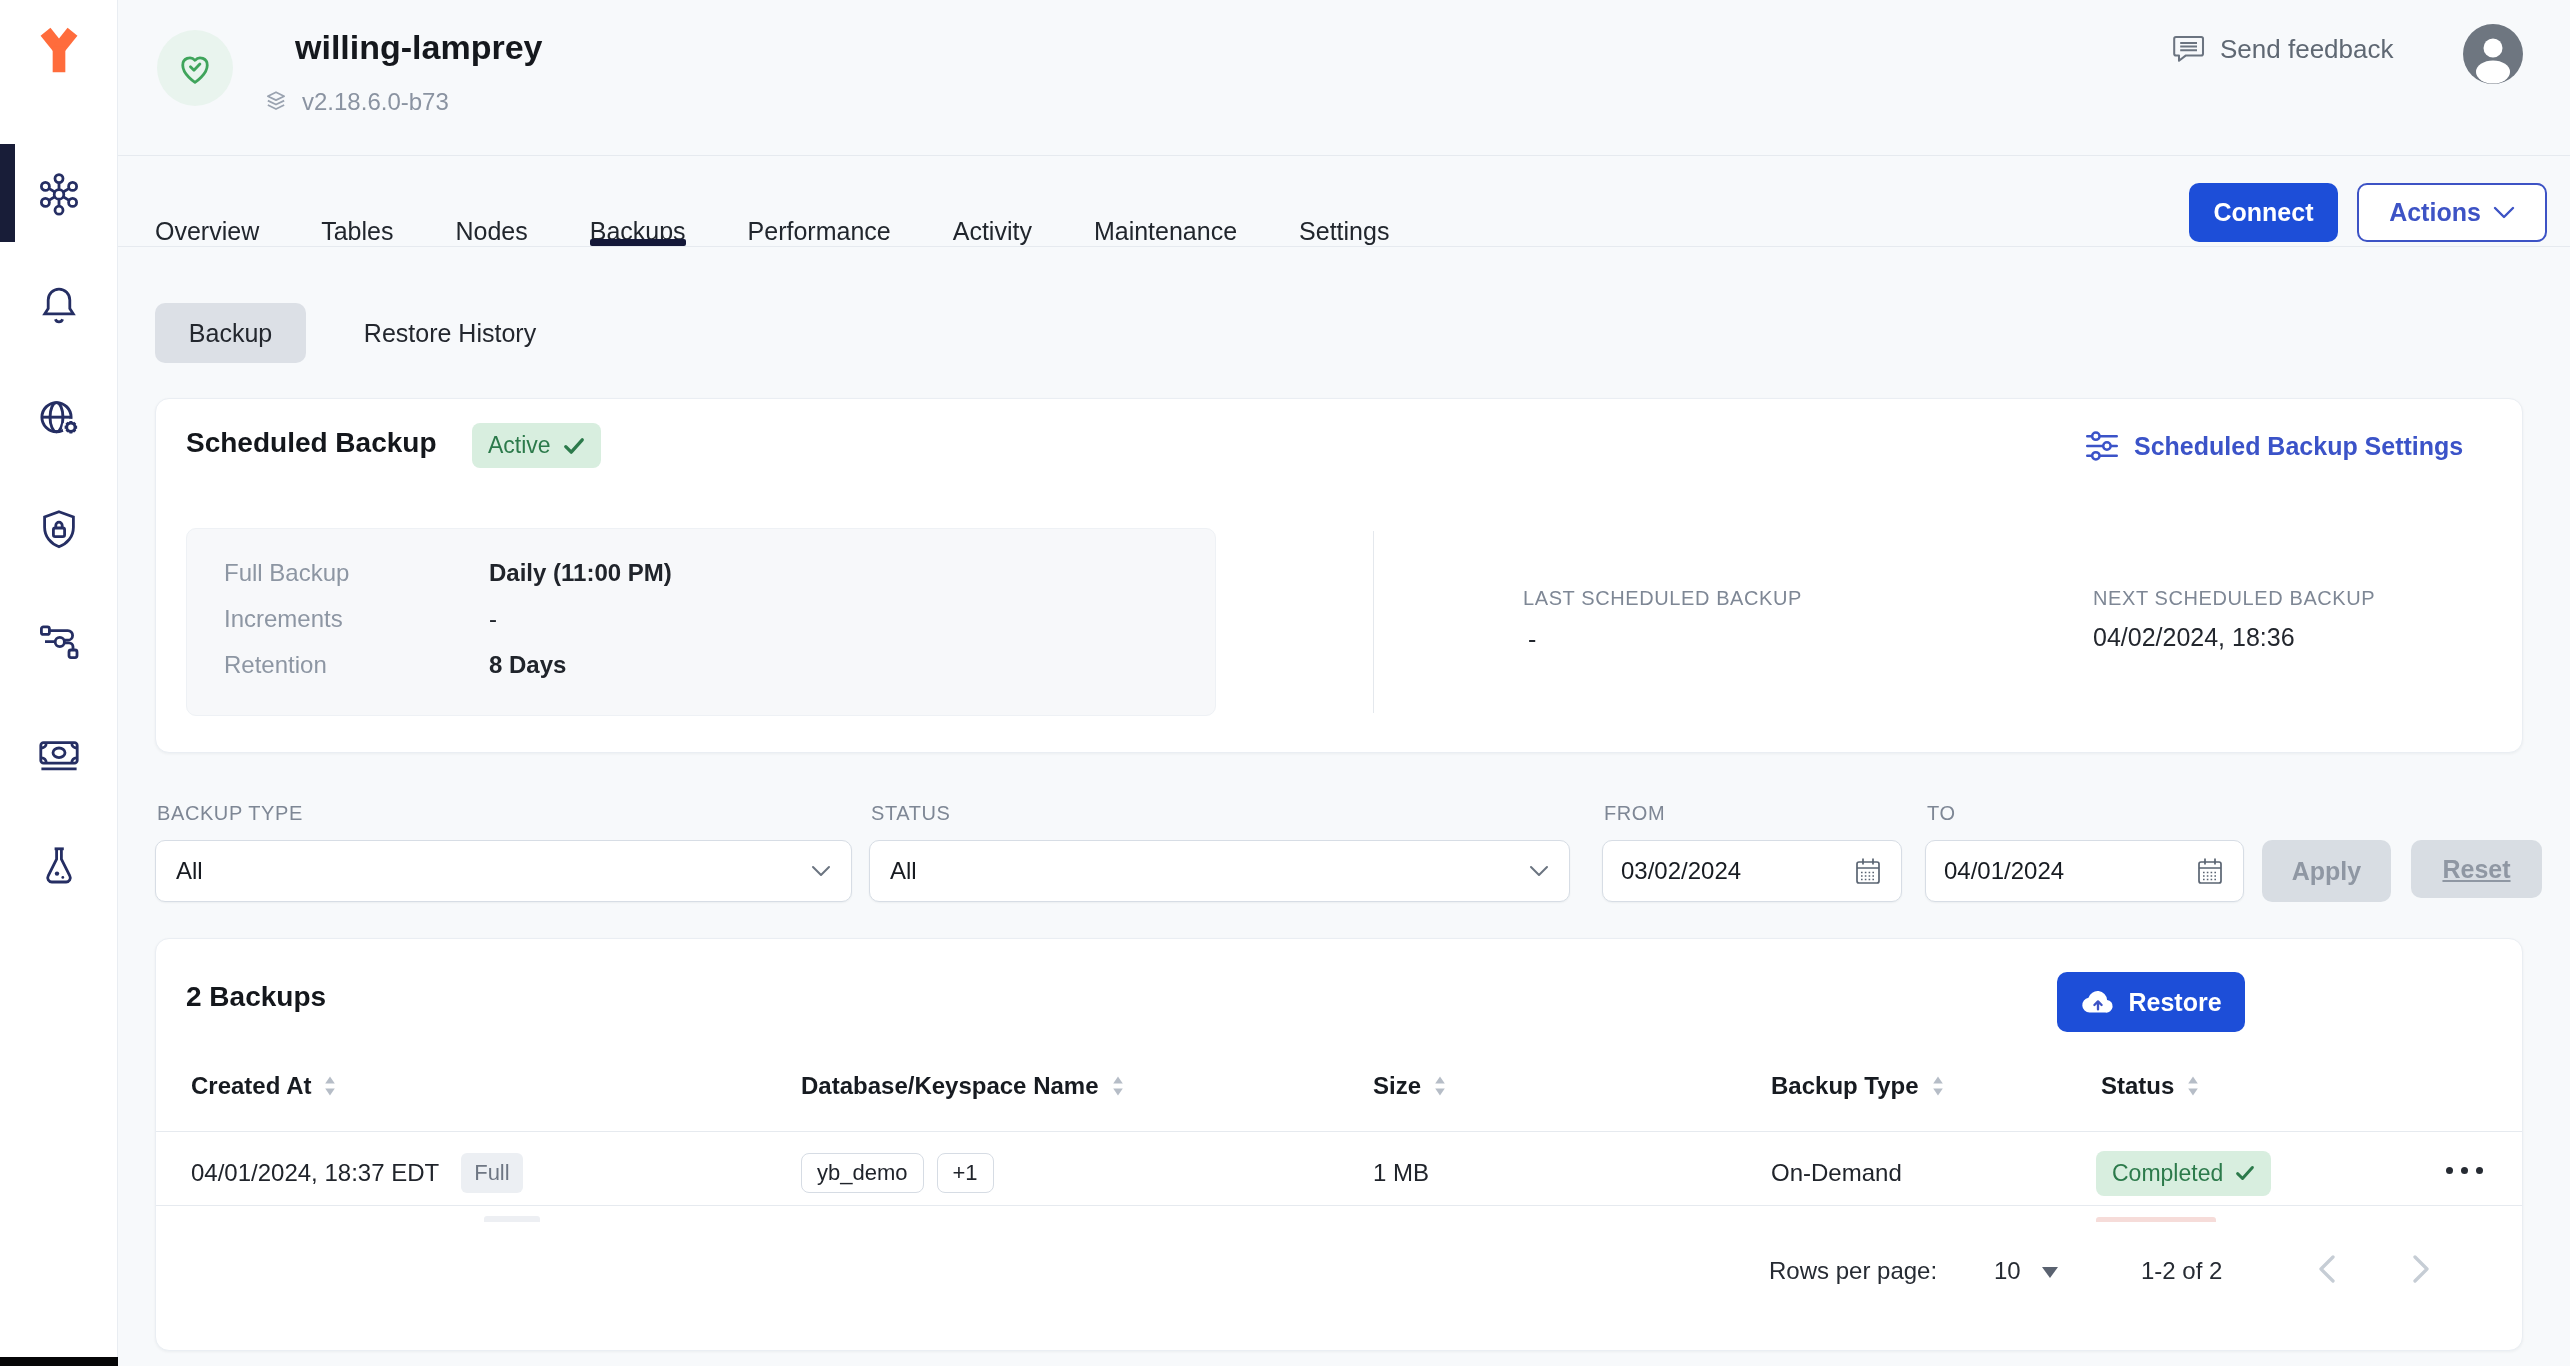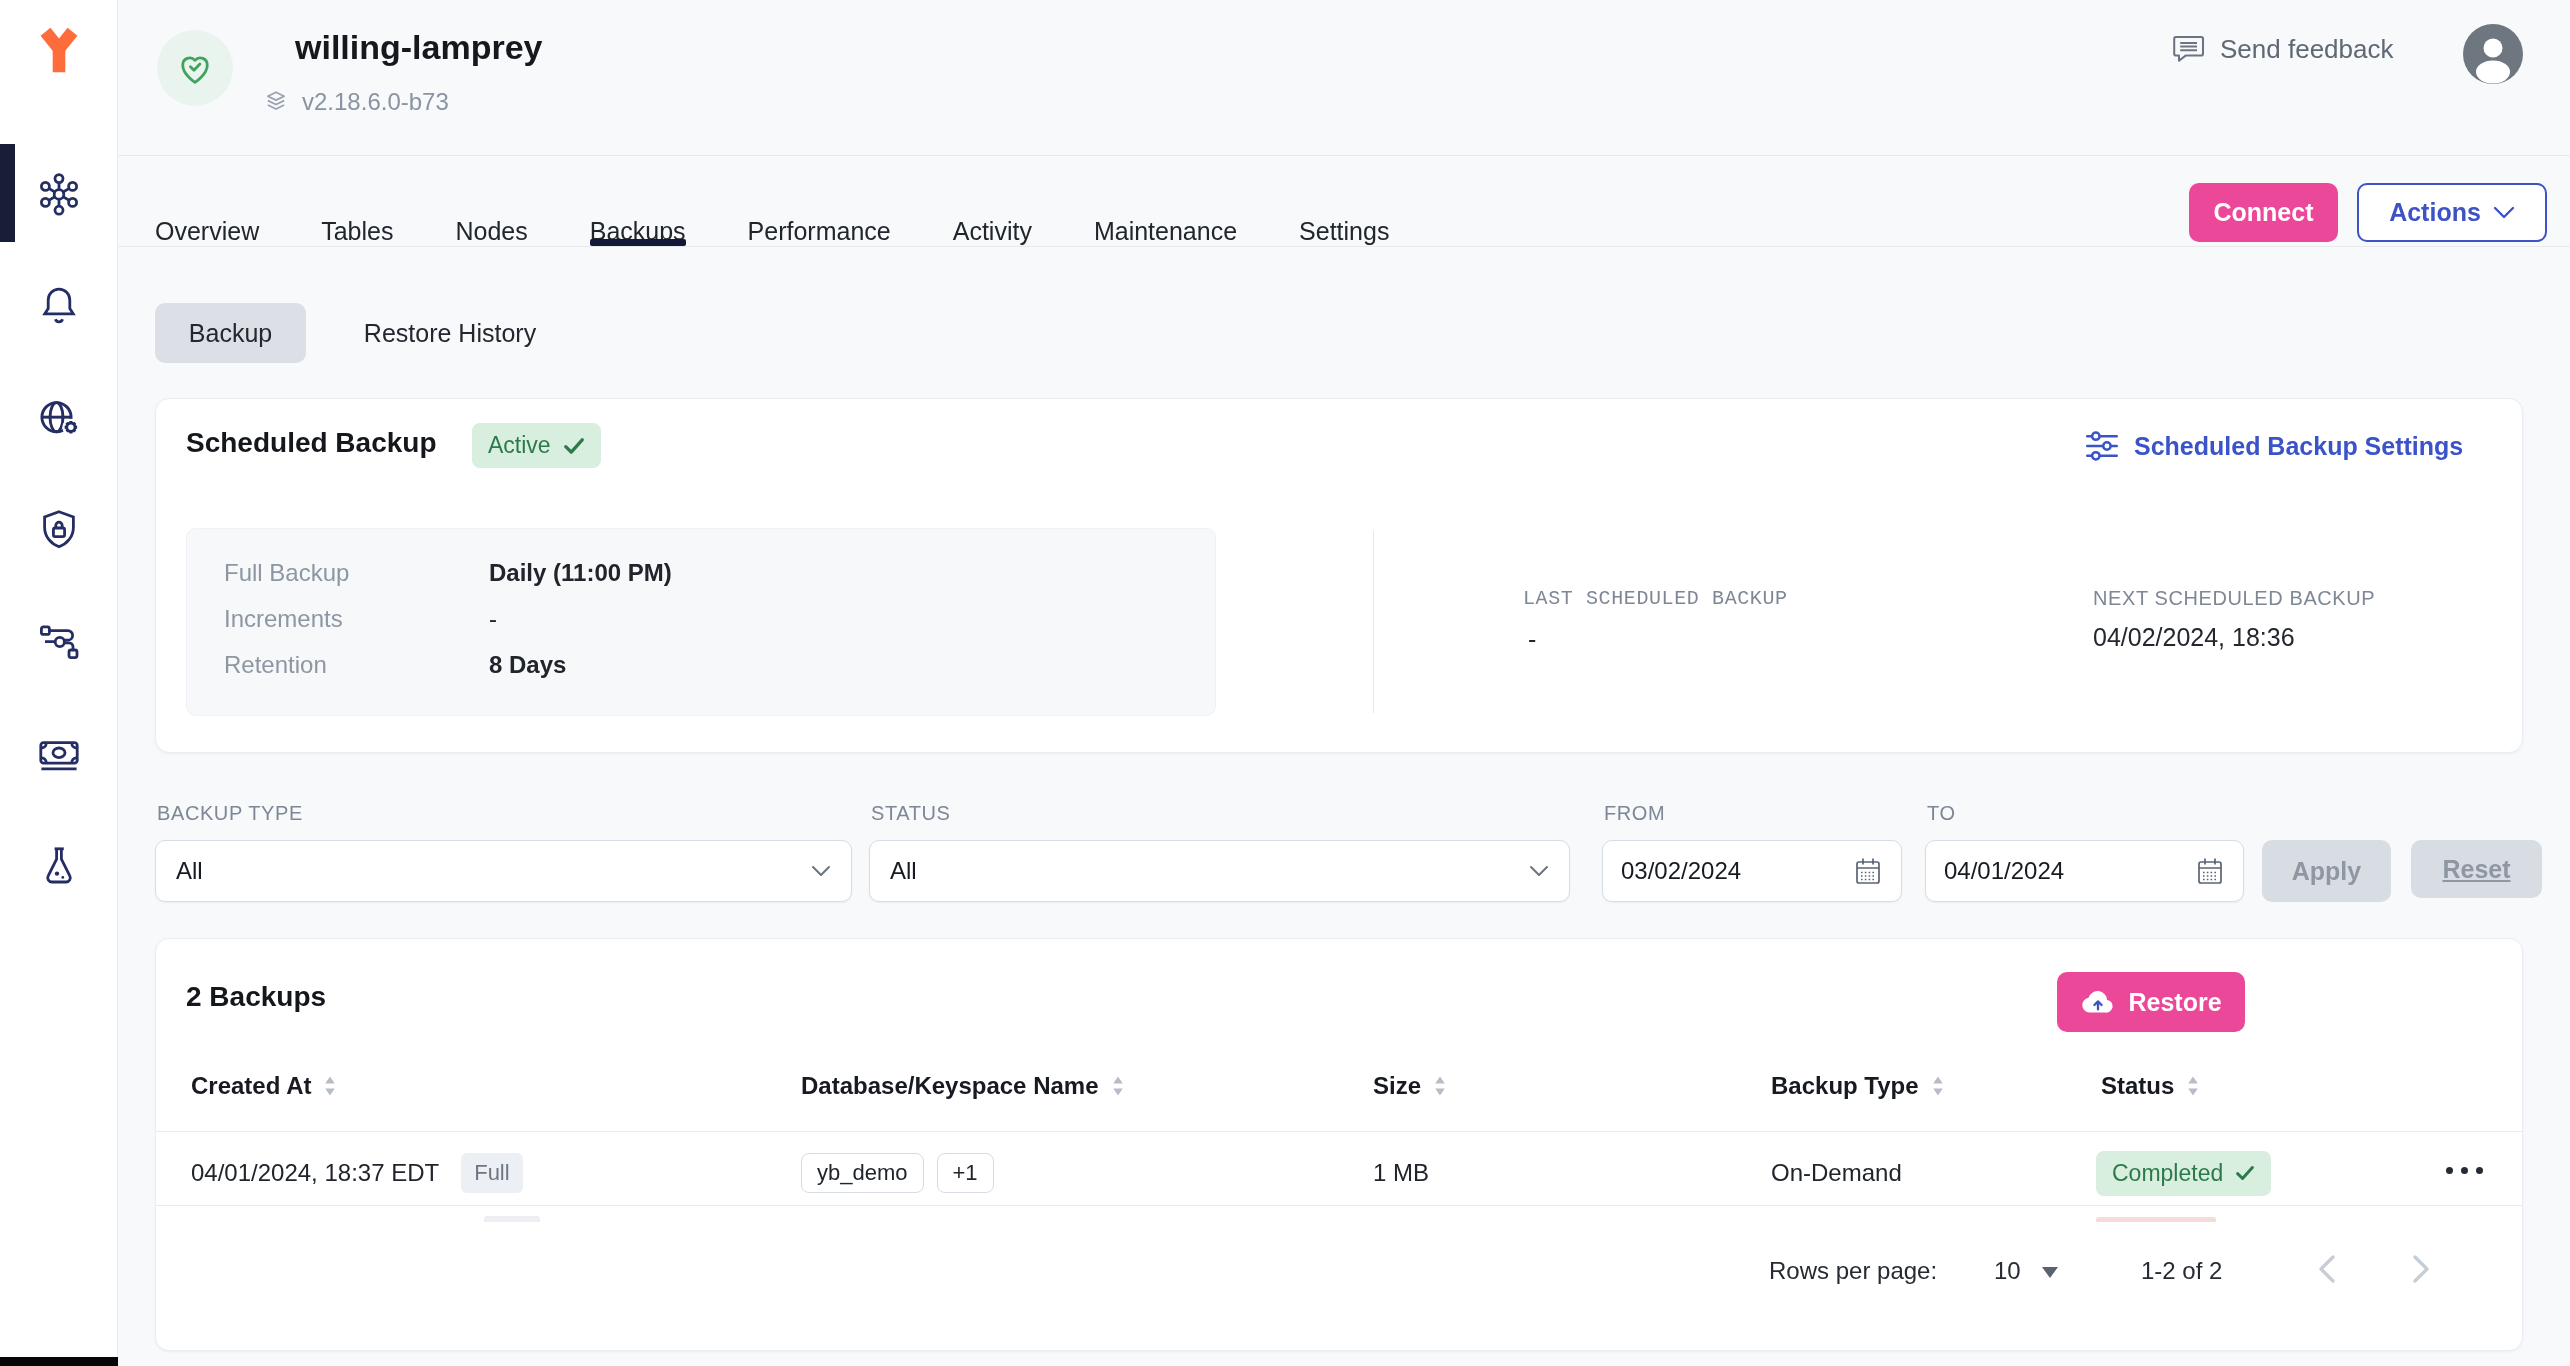--- a/index.html
+++ b/index.html
@@ -25,21 +25,21 @@
   .feedback{position:absolute;left:2170px;top:32px;display:flex;align-items:center;gap:14px;color:#5F6873;font-size:26px;cursor:pointer;}
   .avatar{position:absolute;left:2462px;top:23px;width:62px;height:62px;cursor:pointer;}
 
   
   .tabbar{position:absolute;left:155px;top:160px;height:86px;display:flex;gap:62px;align-items:flex-end;}
   .tab{display:flex;align-items:center;font-size:25px;color:#21262D;position:relative;cursor:pointer;white-space:nowrap;}
   .tab.active{font-weight:500;}
   .tab.active::after{content:"";position:absolute;left:0;right:0;bottom:0;height:7px;background:#141838;border-radius:2px;}
 
   .btn{display:flex;align-items:center;justify-content:center;gap:12px;border-radius:10px;font-size:25px;font-weight:700;cursor:pointer;box-sizing:border-box;}
-  .btn-primary{background:#ec4899;color:#FFFFFF;}
+  .btn-primary{background:#1d4ed8;color:#FFFFFF;}
   .btn-outline{background:#FFFFFF;color:#3D53C5;border:2px solid #3D53C5;}
   .btn-gray{background:#D8DDE3;color:#8F97A3;}
 
   
   .pill{position:absolute;display:flex;align-items:center;justify-content:center;font-size:25px;color:#23272E;border-radius:10px;cursor:pointer;}
   .pill.selected{background:#DCE0E6;}
 
   
   .sec-title{font-size:28px;font-weight:700;color:#14171C;}
   .badge-green{display:inline-flex;align-items:center;gap:12px;background:#D8EEDF;color:#2C7A4B;border-radius:8px;padding:9px 16px;font-size:23px;}
@@ -237,21 +237,21 @@
         <span class="kv-value">-</span>
       </div>
       <div class="kv-row" style="top:122px;">
         <span class="kv-label">Retention</span>
         <span class="kv-value bold">8 Days</span>
       </div>
     </div>
 
     <div class="vline" style="left:1217px;top:132px;height:182px;"></div>
 
-    <div class="cap-label" style="left:1367px;top:188px;font-family:Liberation Mono, monospace;">LAST SCHEDULED BACKUP</div>
+    <div class="cap-label" style="left:1367px;top:188px;">LAST SCHEDULED BACKUP</div>
     <div class="cap-value" style="left:1372px;top:226px;">-</div>
     <div class="cap-label" style="left:1937px;top:188px;">NEXT SCHEDULED BACKUP</div>
     <div class="cap-value" style="left:1937px;top:224px;">04/02/2024, 18:36</div>
   </div>
 
   <div class="filter-label" style="left:157px;top:802px;">BACKUP TYPE</div>
   <div class="control" style="left:155px;top:840px;width:697px;padding:0 20px;">
     <span class="grow">All</span>
     <svg width="20" height="13" viewBox="0 0 20 13" fill="none" stroke="#6B7480" stroke-width="2" stroke-linecap="round" stroke-linejoin="round">
         <path d="M2 2l8 8 8-8"></path>

